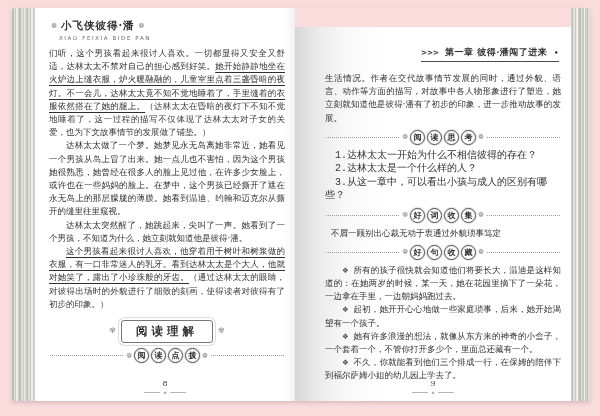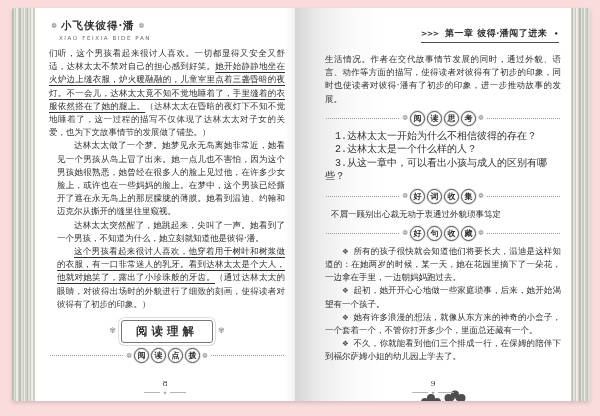--- a/index.html
+++ b/index.html
@@ -23,34 +23,35 @@
   .edge.right{width:18px;border-left:1px solid #cfcfc8;}
   .page{flex:1;position:relative;background:#fff;}
   .page.left{padding:9px 10px 4px 14px;}
   .page.left::after{
     content:"";position:absolute;top:0;right:0;bottom:0;width:10px;pointer-events:none;
     background:linear-gradient(90deg,rgba(0,0,0,0),rgba(0,0,0,0.06));
   }
   .page.right{
     padding:9px 10px 4px 30px;
     background:linear-gradient(90deg,#d5d5d5 0px,#e9e9e9 20px,#f8f8f8 50px,#ffffff 85px);
+    margin-top:19px;
   }
 
   
   .lp-header{margin:2px 0 6px 2px;}
   .lp-title-row{display:flex;align-items:center;gap:4px;}
   .lp-title{font-weight:bold;font-size:10.5px;letter-spacing:1px;}
   .orn{color:#8a8a8a;font-size:7px;font-family:"DejaVu Sans",sans-serif;}
   .orn.flip{display:inline-block;transform:scaleX(-1);}
   .lp-sub{font-size:5.5px;letter-spacing:1.6px;color:#666;margin:2px 0 0 8px;font-family:"DejaVu Sans",sans-serif;}
 
   
   .bodytext{font-size:8.5px;line-height:13.2px;text-align:justify;}
   .para{margin:0;}
-  .para.indent{text-indent:2em;margin-left:8px;}
+  .para.indent{text-indent:2em;}
   .seg-u{text-decoration:underline;text-underline-offset:2.5px;text-decoration-thickness:0.8px;}
   .seg-a{font-family:"DejaVu Sans",sans-serif;color:#383838;}
 
   
   .badge-wrap{text-align:center;margin:9px 0 4px;}
   .badge{
     display:inline-block;border:1px solid #767676;border-radius:3px;
     padding:3px 14px;font-weight:bold;font-size:11.5px;letter-spacing:4px;
     position:relative;background:#fff;box-shadow:0 0 0 2px #fff,0 0 0 2.5px #bbb;
   }
@@ -150,21 +151,21 @@
 
   <div class="page right">
     <div class="rp-header-row">
       <span class="rp-header">
         <span class="rp-arrows">&gt;&gt;&gt;</span>
         <span>第一章 彼得·潘闯了进来</span>
         <span class="rp-dot">•</span>
       </span>
     </div>
 
-    <p class="intro-text">生活情况。作者在交代故事情节发展的同时，通过外貌、语言、动作等方面的描写，使得读者对彼得有了初步的印象，同时也使读者对彼得·潘有了初步的印象，进一步推动故事的发展。</p>
+    <p class="intro-text">生活情况。作者在交代故事情节发展的同时，通过外貌、语言、动作等方面的描写，对故事中各人物形象进行了塑造，她立刻就知道他是彼得·潘有了初步的印象，进一步推动故事的发展。</p>
 
     <div class="banner">
       <span class="dots"></span>
       <span class="scroll">❁</span>
       <span class="bchars">
           <span class="bchar">阅</span>
           <span class="bchar">读</span>
           <span class="bchar">思</span>
           <span class="bchar">考</span>
         </span>

